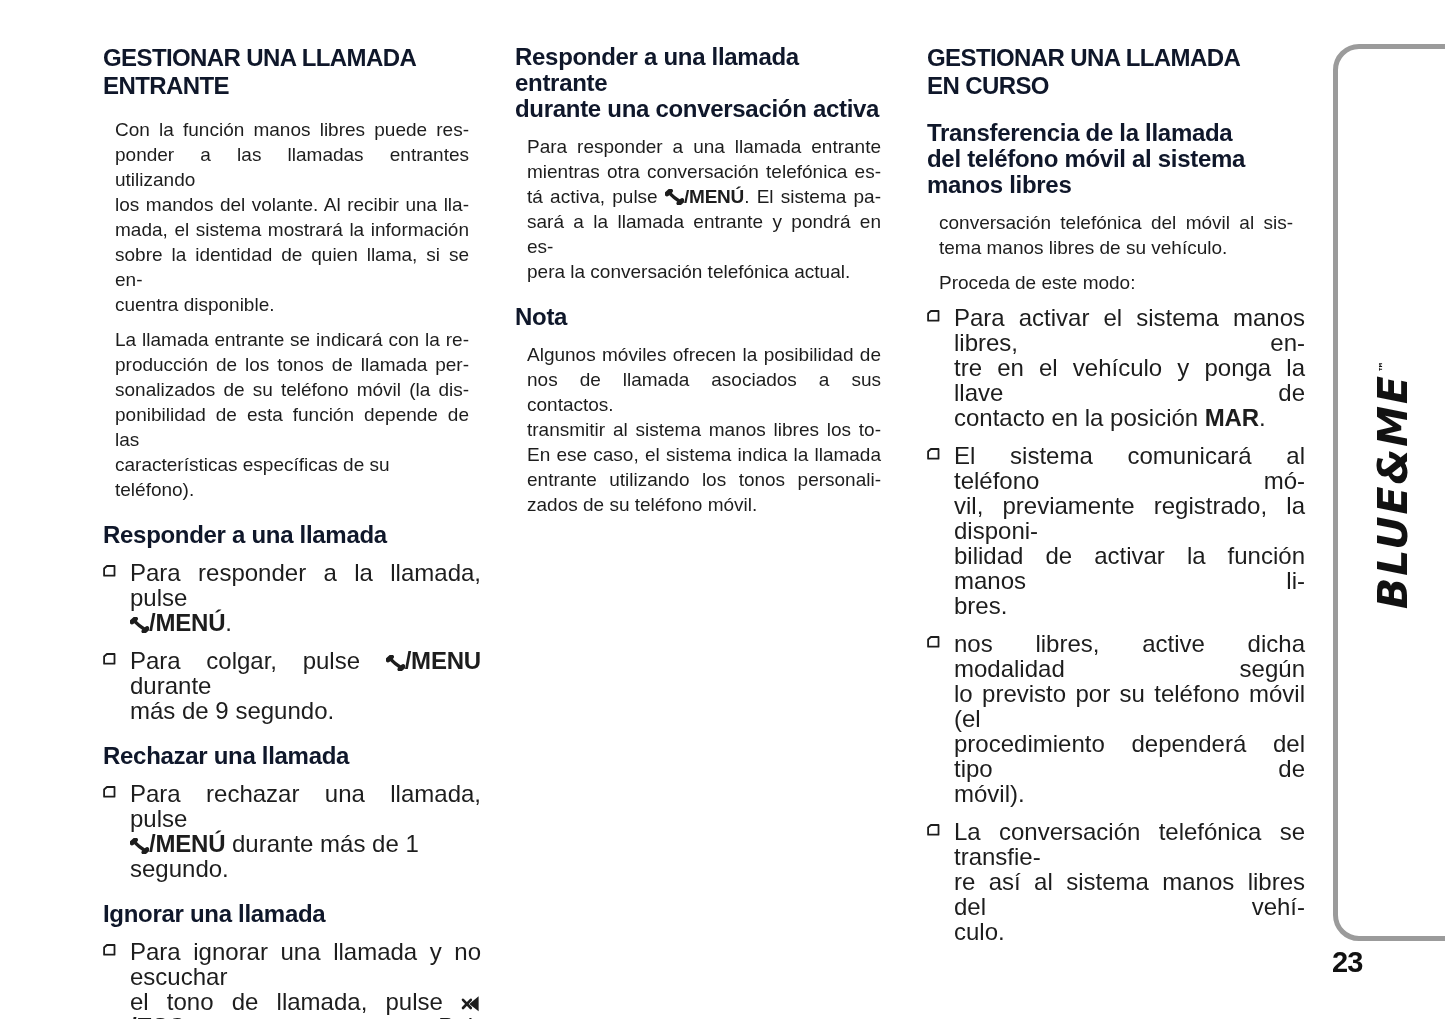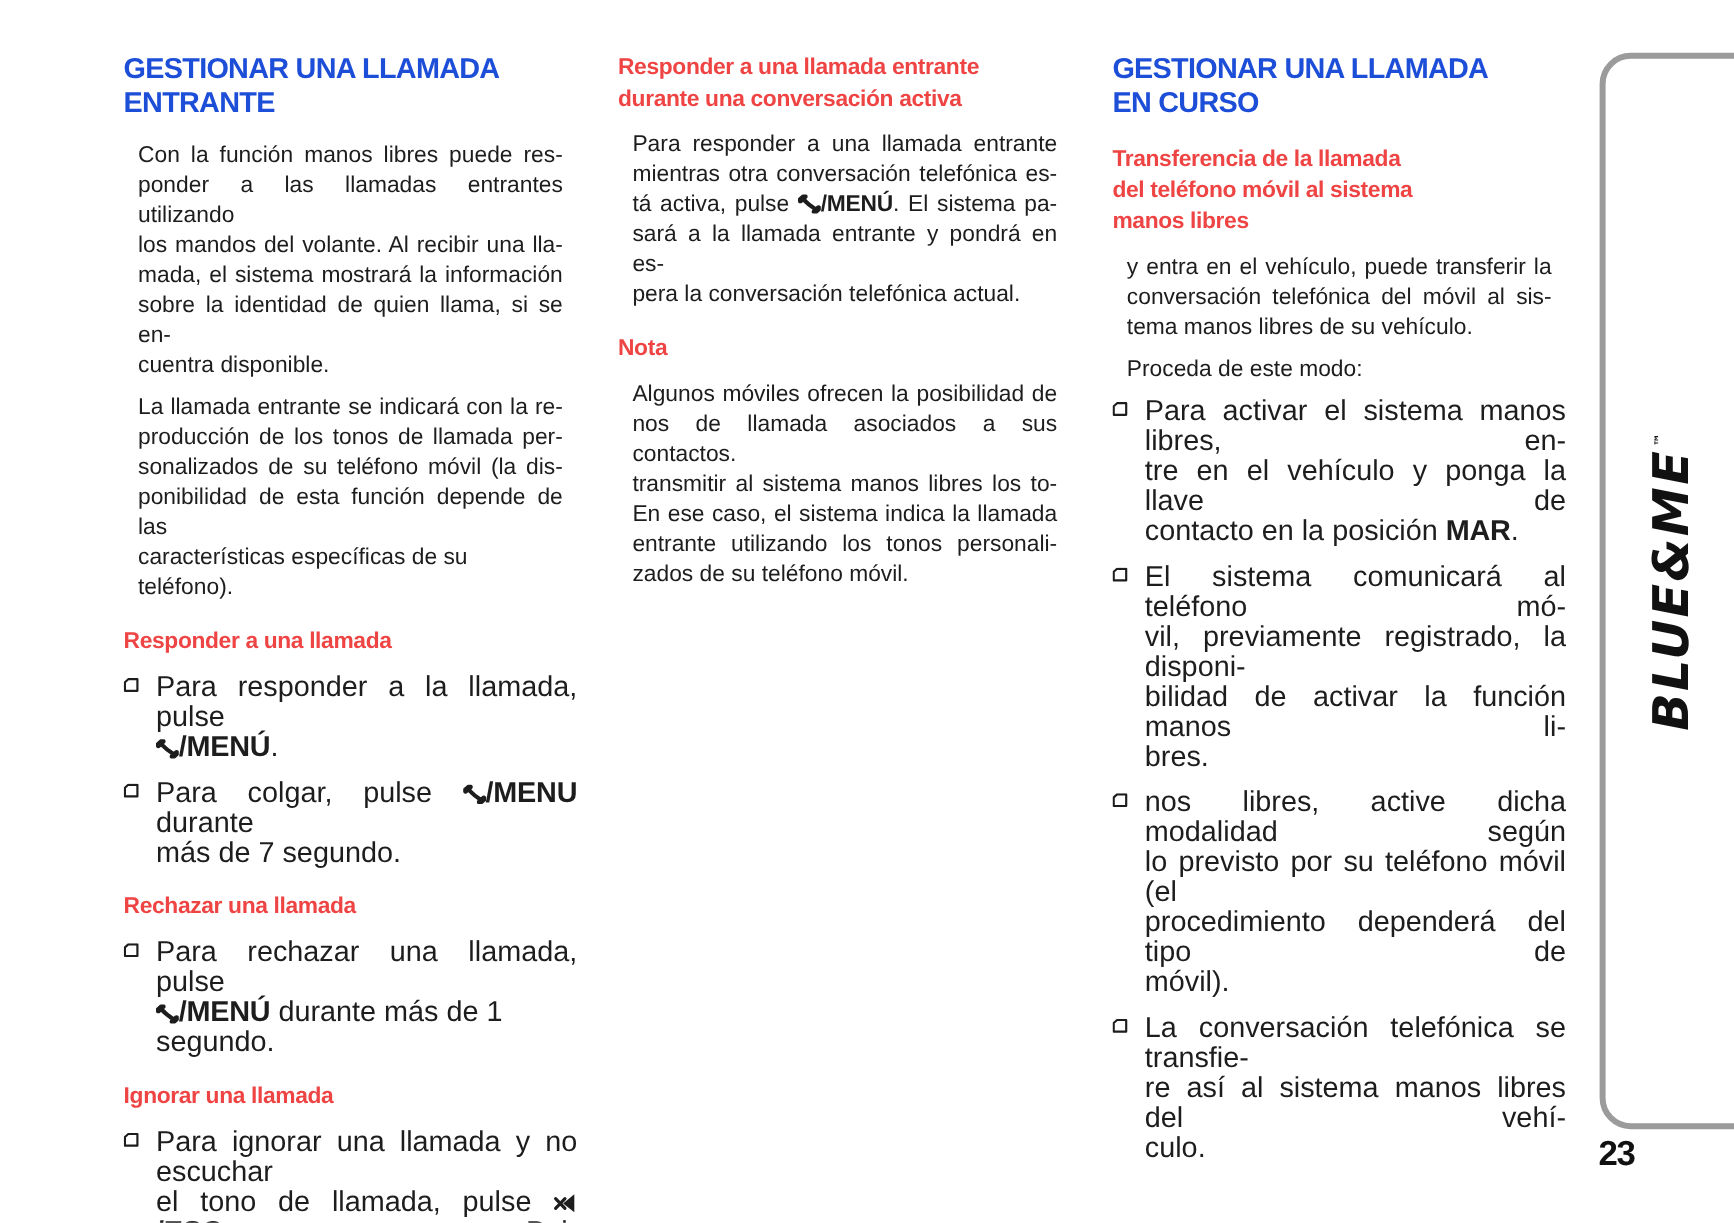--- a/index.html
+++ b/index.html
@@ -7,22 +7,22 @@
     width:1445px;height:1019px;position:relative;overflow:hidden;
     background:#ffffff;color:#1d1d1d;
     font-family:"Liberation Sans",sans-serif;
   }
   .col{position:absolute;top:44px;width:378px;}
   #col1{left:103px;}
   #col2{left:515px;}
   #col3{left:927px;}
   .col > :first-child{margin-top:0;}
 
-  .h1{font-size:24px;line-height:28px;font-weight:bold;letter-spacing:-0.6px;margin:0 0 17px;color:#1d4ed8;}
-  .h2{font-size:19px;line-height:26px;font-weight:bold;letter-spacing:-0.3px;margin:20px 0 12px;color:#ef4444;}
+  .h1{font-size:24px;line-height:28px;font-weight:bold;letter-spacing:-0.6px;margin:0 0 17px;color:#0f172a;}
+  .h2{font-size:24px;line-height:26px;font-weight:bold;letter-spacing:-0.3px;margin:20px 0 12px;color:#0f172a;}
   .p{font-size:19px;line-height:25px;margin:0 12px 10px;}
   .bullet{font-size:24px;line-height:25px;margin:0 0 13px;position:relative;padding-left:27px;}
   .marker{position:absolute;left:0;top:5px;line-height:0;}
   .ln{text-align:left;}
   .jl{text-align:justify;text-align-last:justify;}
   .ln b{font-weight:bold;letter-spacing:-0.2px;}
   .ln svg{vertical-align:-2px;}
 
   
   #tab{
@@ -87,21 +87,21 @@
     <div class="bullet">
       <span class="marker"><svg width="13" height="12" viewBox="0 0 13 12">
           <path d="M3.9 1 H11.5 V10.7 H1.1 V3.5 Z" fill="none" stroke="#1d1d1d" stroke-width="1.8" stroke-linejoin="round"></path>
         </svg></span>
       <div>
         <div class="ln jl">Para colgar, pulse <span><svg width="19" height="16" viewBox="0 0 19 16">
               <path d="M2 4.8 L5.4 1.8" stroke="#1d1d1d" stroke-width="5" stroke-linecap="round" fill="none"></path>
               <path d="M14 14.4 L17.1 11.6" stroke="#1d1d1d" stroke-width="5" stroke-linecap="round" fill="none"></path>
               <path d="M3.7 3.4 Q9 9 15.5 13" stroke="#1d1d1d" stroke-width="3.4" stroke-linecap="round" fill="none"></path>
             </svg></span><b>/MENU</b> durante</div>
-        <div class="ln">más de 7 segundo.</div>
+        <div class="ln">más de 9 segundo.</div>
       </div>
     </div>
     <div class="h2">
       <div class="ln">Rechazar una llamada</div>
     </div>
     <div class="bullet">
       <span class="marker"><svg width="13" height="12" viewBox="0 0 13 12">
           <path d="M3.9 1 H11.5 V10.7 H1.1 V3.5 Z" fill="none" stroke="#1d1d1d" stroke-width="1.8" stroke-linejoin="round"></path>
         </svg></span>
       <div>
@@ -166,21 +166,20 @@
     <div class="h1">
       <div class="ln">GESTIONAR UNA LLAMADA</div>
       <div class="ln">EN CURSO</div>
     </div>
     <div class="h2">
       <div class="ln">Transferencia de la llamada</div>
       <div class="ln">del teléfono móvil al sistema</div>
       <div class="ln">manos libres</div>
     </div>
     <div class="p">
-      <div class="ln jl">y entra en el vehículo, puede transferir la</div>
       <div class="ln jl">conversación telefónica del móvil al sis-</div>
       <div class="ln">tema manos libres de su vehículo.</div>
     </div>
     <div class="p">
       <div class="ln">Proceda de este modo:</div>
     </div>
     <div class="bullet">
       <span class="marker"><svg width="13" height="12" viewBox="0 0 13 12">
           <path d="M3.9 1 H11.5 V10.7 H1.1 V3.5 Z" fill="none" stroke="#1d1d1d" stroke-width="1.8" stroke-linejoin="round"></path>
         </svg></span>

